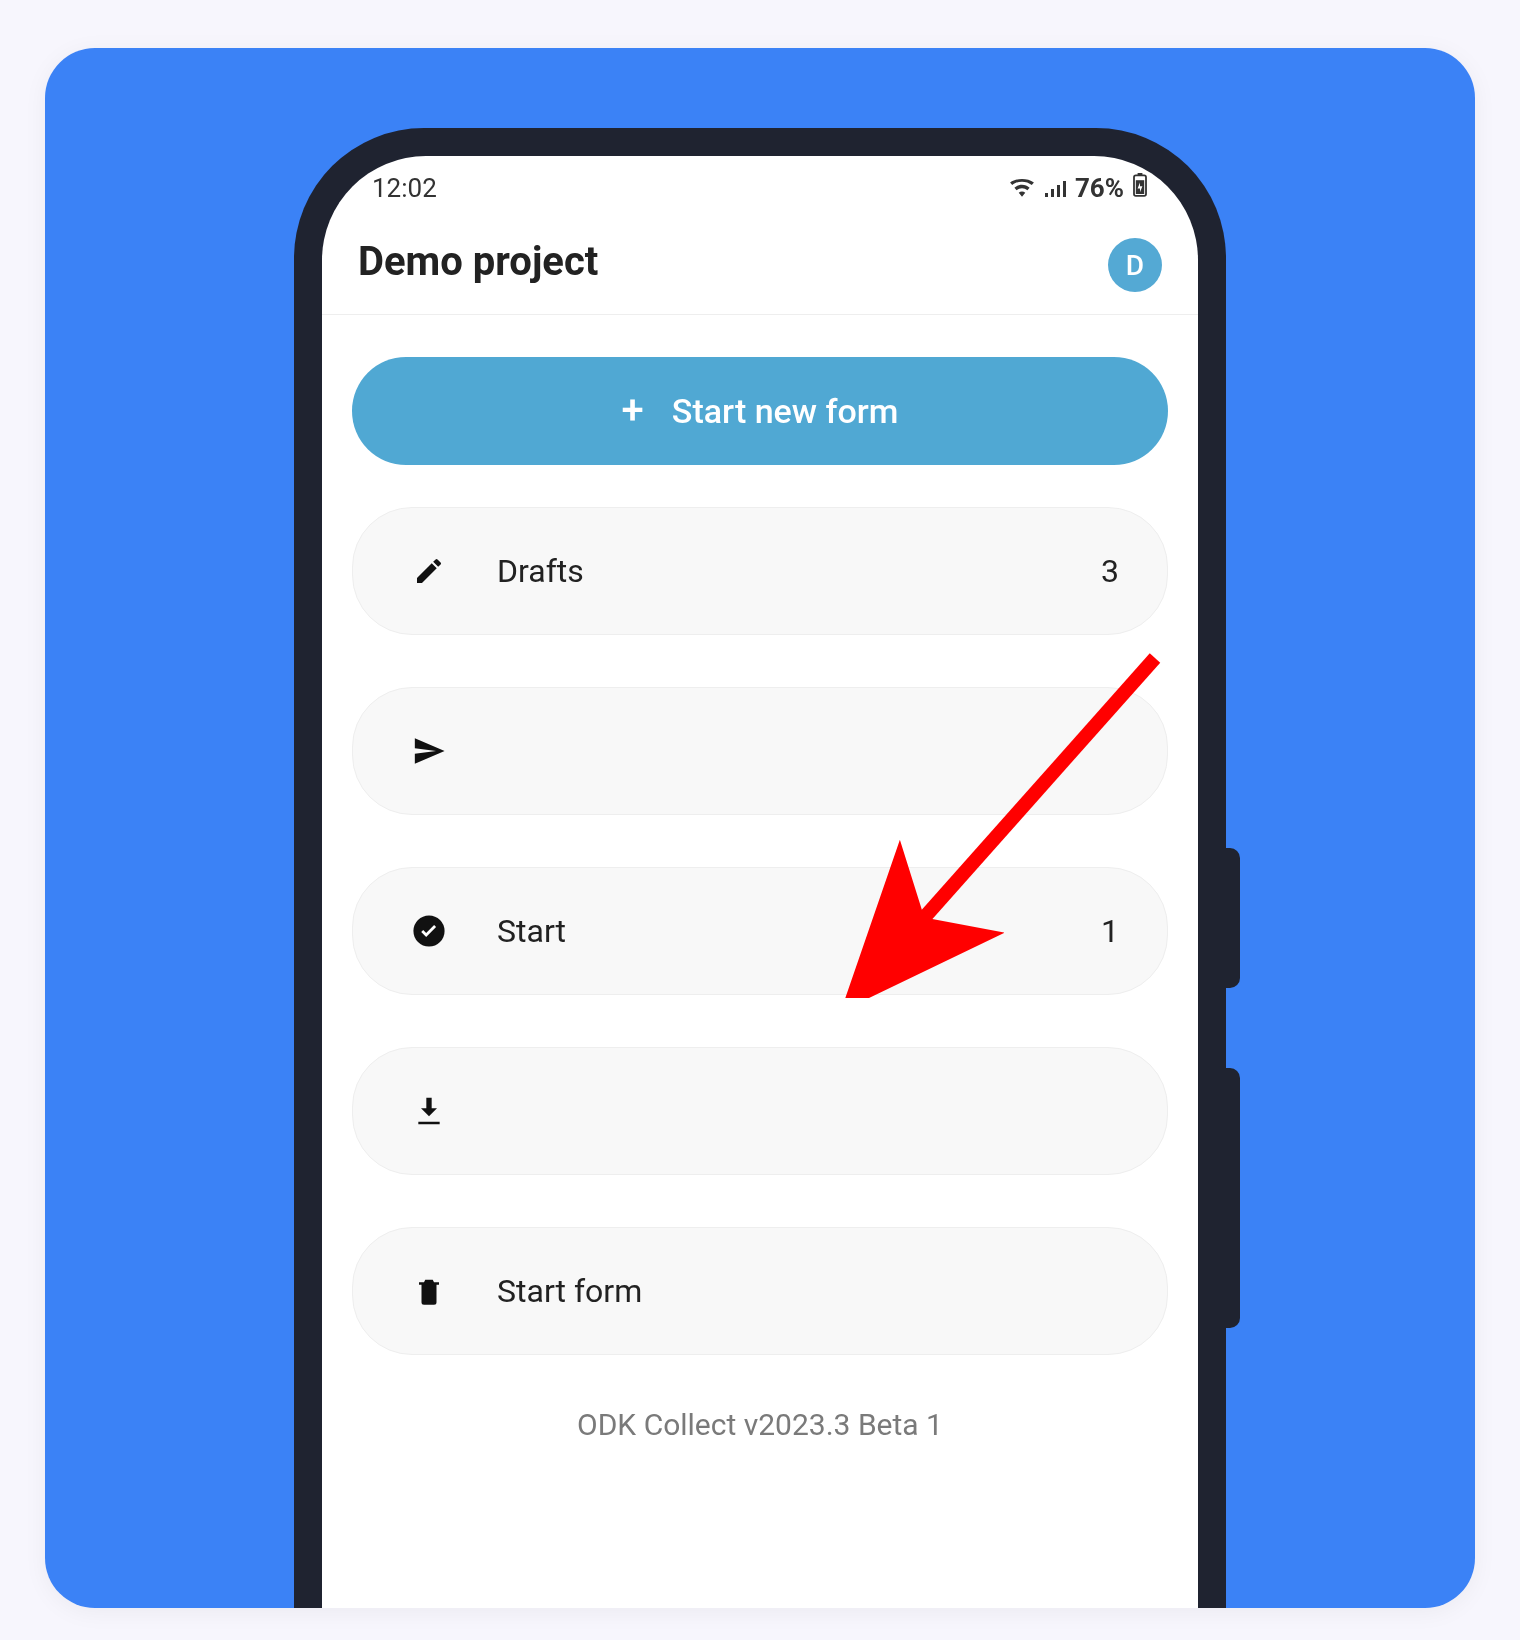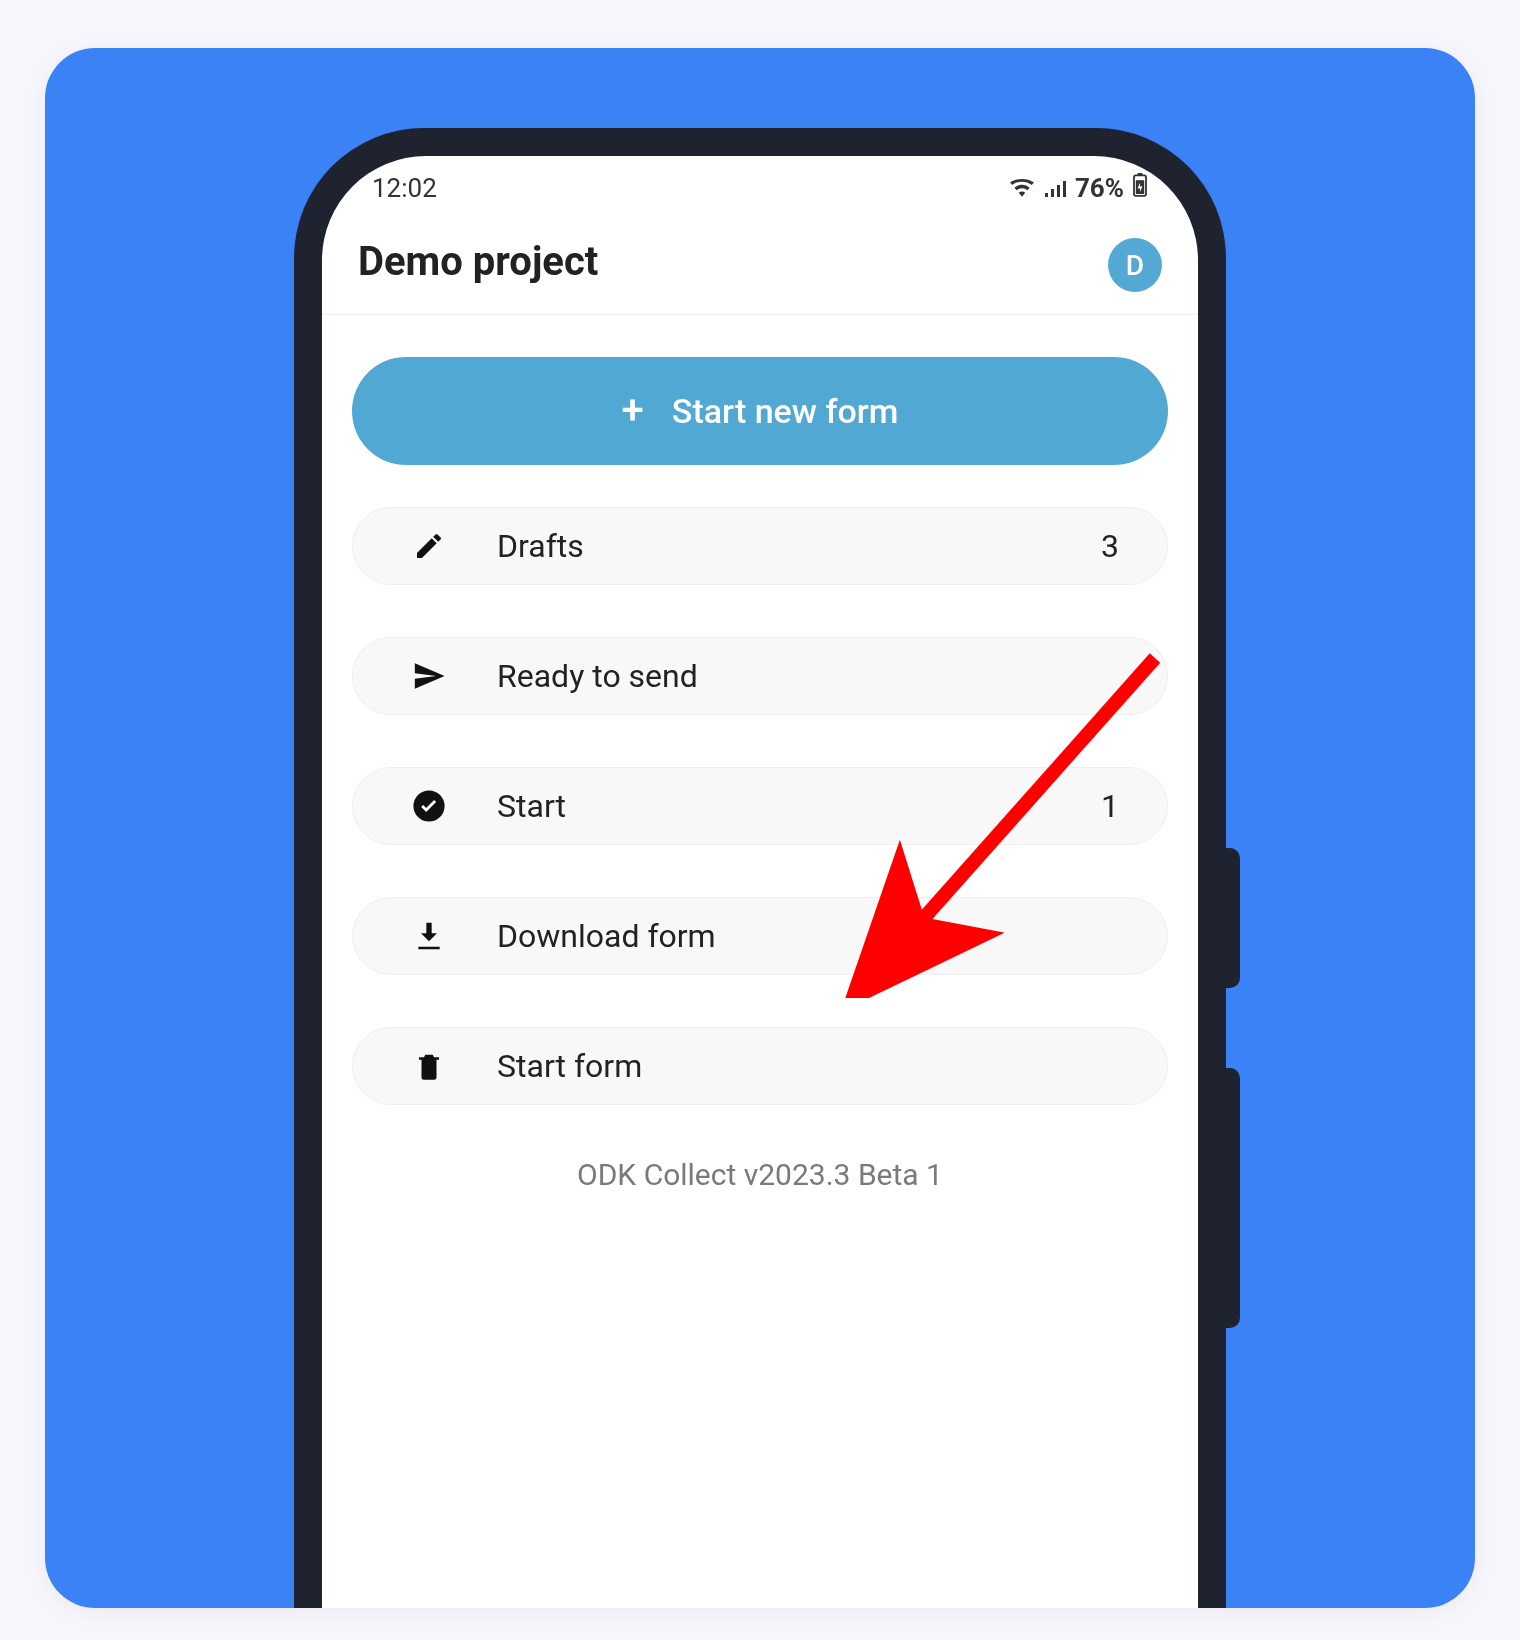--- a/index.html
+++ b/index.html
@@ -120,21 +120,21 @@
     font-weight: 500;
     cursor: pointer;
     margin-bottom: 42px;
   }
   .plus {
     font-size: 40px;
     line-height: 1;
   }
   .menu-btn {
     width: 100%;
-    height: 78px;
+    height: 128px;
     background: #f8f8f8;
     border: 1px solid #eeeeee;
     border-radius: 60px;
     display: flex;
     align-items: center;
     padding: 0 48px;
     font-size: 32px;
     color: #222;
     cursor: pointer;
     margin-bottom: 52px;
@@ -221,42 +221,40 @@
             <span class="label">Drafts</span>
             <span class="count">3</span>
           </div>
 
           <div class="menu-btn">
             <span class="icon">
               <svg width="34" height="34" viewBox="0 0 24 24">
                   <path fill="#111" d="M2 21l21-9L2 3v7l15 2-15 2v7z"></path>
                 </svg>
             </span>
-            <span class="label">Ready to send</span>
             <span class="count"></span>
           </div>
 
           <div class="menu-btn">
             <span class="icon">
               <svg width="34" height="34" viewBox="0 0 24 24">
                   <circle cx="12" cy="12" r="11" fill="#111"></circle>
                   <path fill="#fff" d="M10 16.2l-3.5-3.5 1.4-1.4 2.1 2.1 5.6-5.6 1.4 1.4z"></path>
                 </svg>
             </span>
             <span class="label">Start</span>
             <span class="count">1</span>
           </div>
 
           <div class="menu-btn">
             <span class="icon">
               <svg width="32" height="32" viewBox="0 0 24 24">
                   <path fill="#111" d="M12 16l-6-6h4V2h4v8h4l-6 6zM4 20h16v2H4z"></path>
                 </svg>
             </span>
-            <span class="label">Download form</span>
             <span class="count"></span>
           </div>
 
           <div class="menu-btn">
             <span class="icon">
               <svg width="30" height="32" viewBox="0 0 24 24">
                   <path fill="#111" d="M6 7h12v14a2 2 0 0 1-2 2H8a2 2 0 0 1-2-2V7zM9 3h6l1 2h4v2H4V5h4l1-2z"></path>
                 </svg>
             </span>
             <span class="label">Start form</span>

